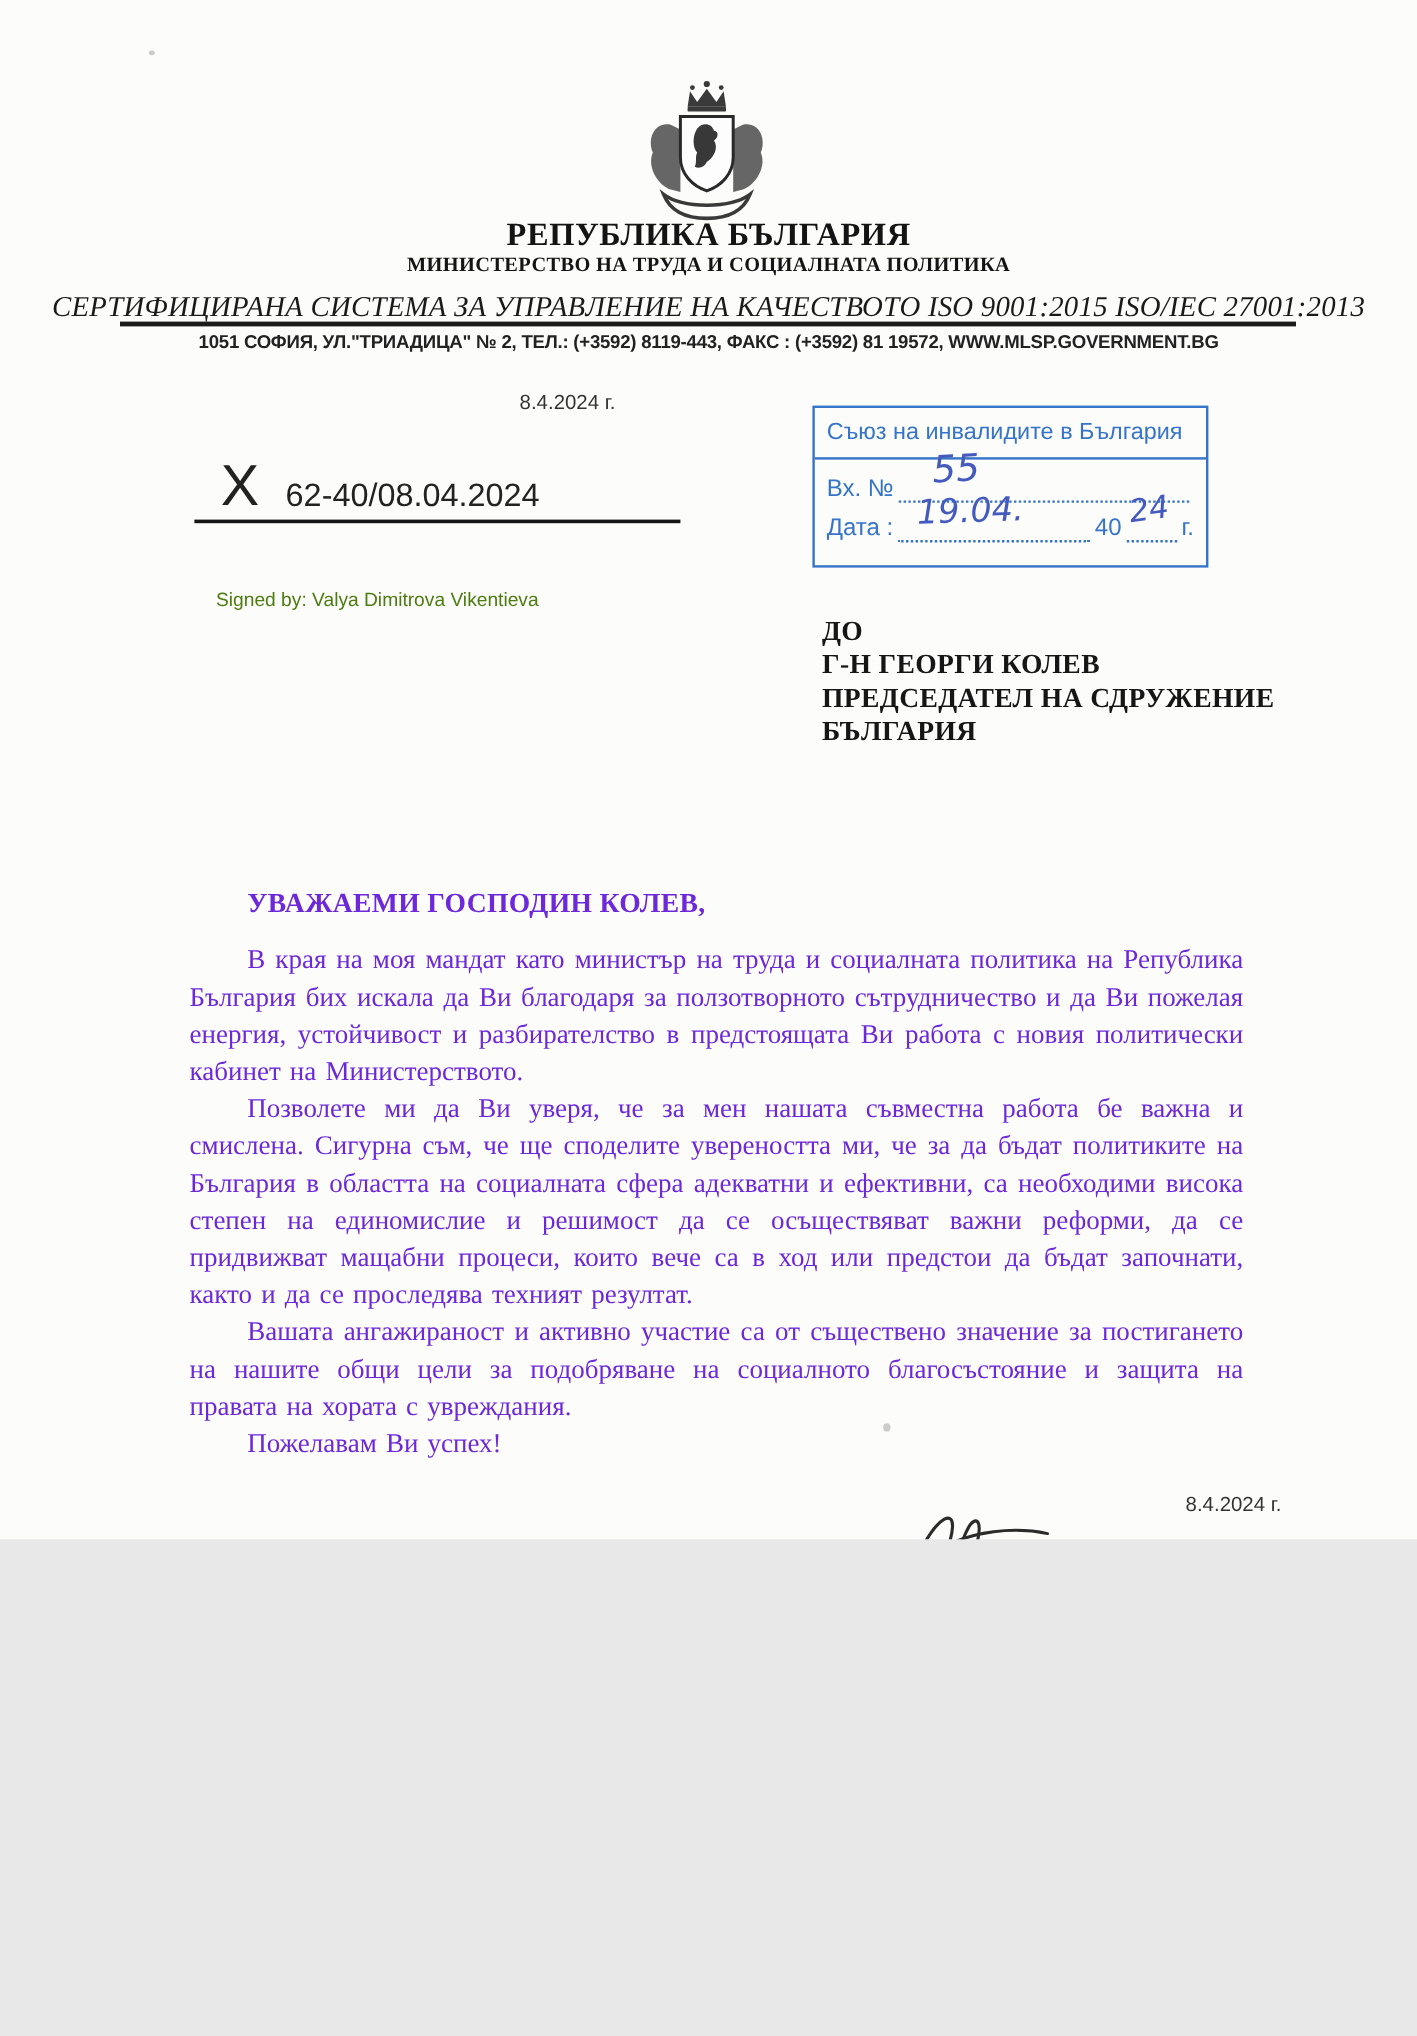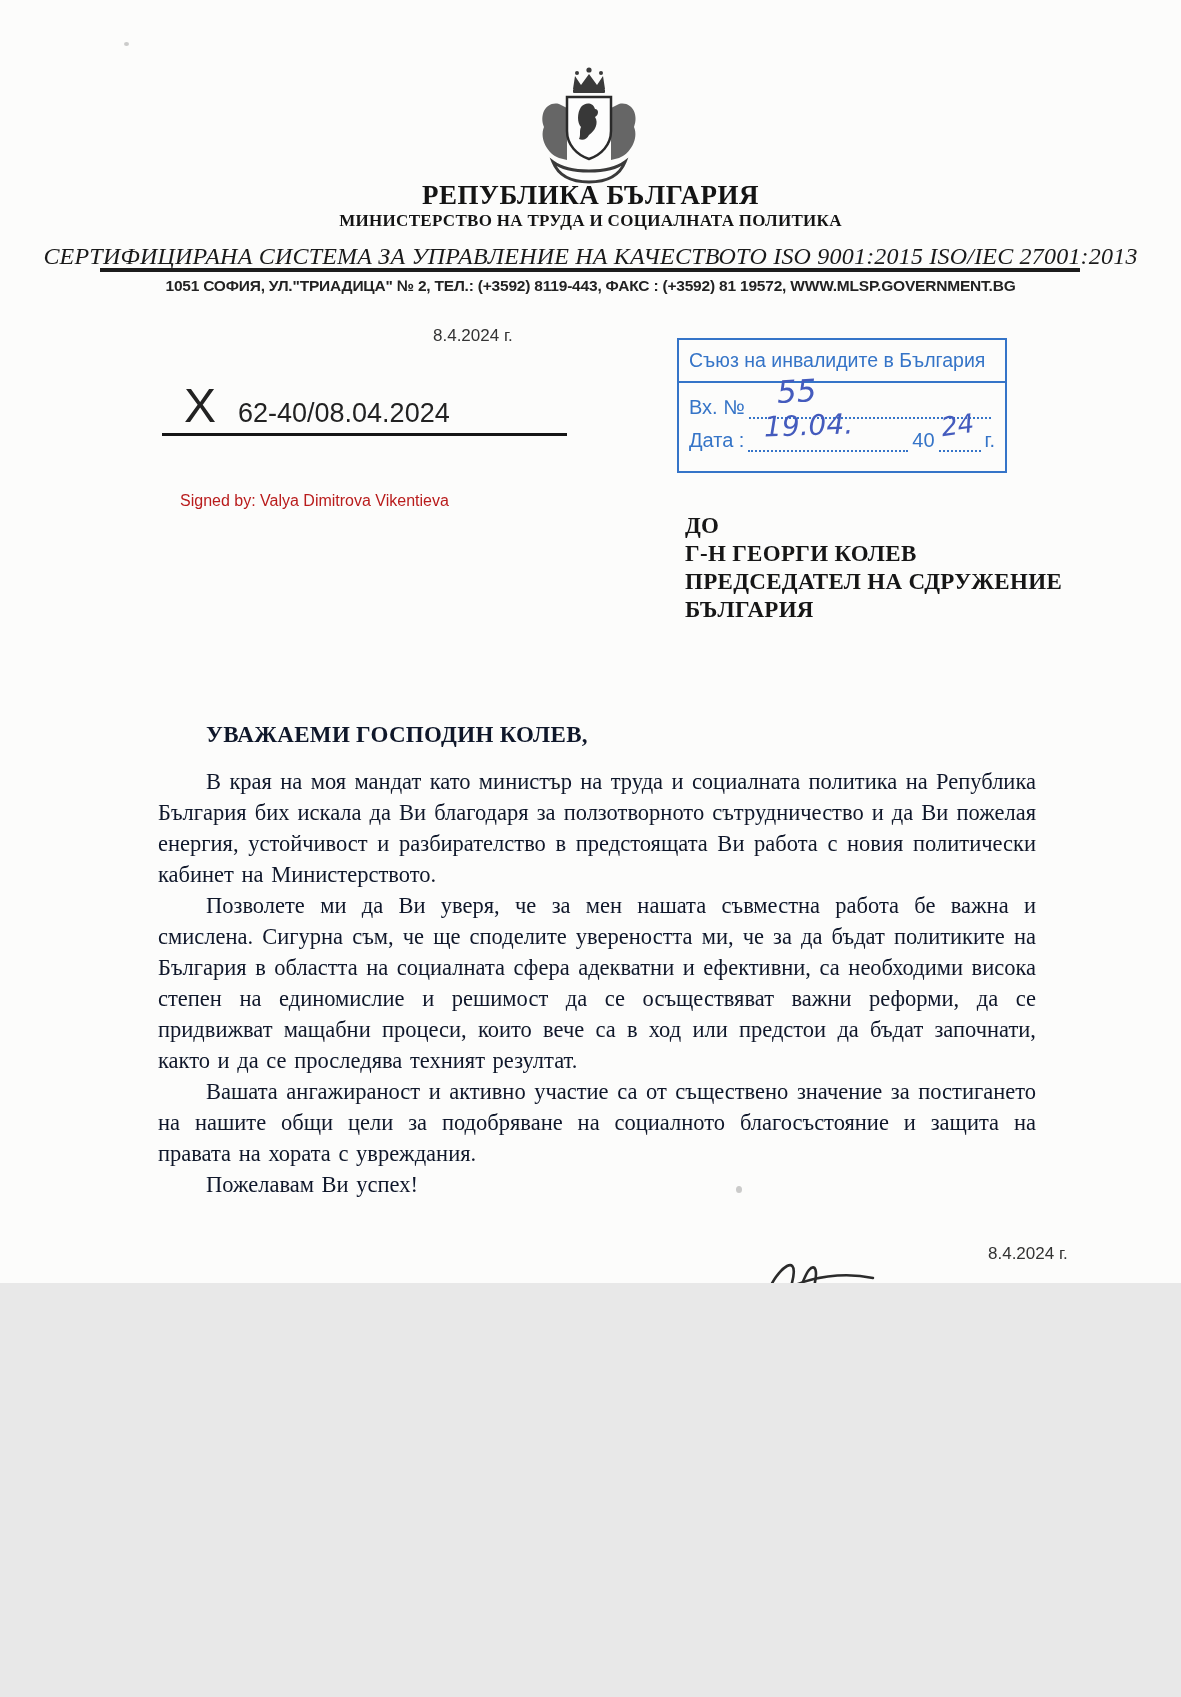--- a/index.html
+++ b/index.html
@@ -17,21 +17,21 @@
   .h-ministry{top:211px;font-size:17px;font-weight:bold;letter-spacing:.3px;color:#141414;}
   .h-cert{top:243px;font-size:24px;font-style:italic;letter-spacing:.2px;color:#1a1a1a;text-align:center;}
   .h-rule{top:268px;left:100px;width:980px;height:4px;background:#1c1c1c;}
   .h-addr{top:277px;font-size:15.5px;font-weight:bold;letter-spacing:-.2px;color:#222;font-family:"Liberation Sans",sans-serif;}
 
   
   .top-date{left:433px;top:326px;font-size:17px;color:#333;}
   .x-mark1{left:184px;top:382px;font-size:48px;font-weight:500;color:#222;line-height:1;}
   .ref-no{left:238px;top:398px;font-size:27px;color:#222;}
   .ref-line{left:162px;top:433px;width:405px;height:3px;background:#161616;}
-  .signedby1{left:180px;top:492px;font-size:16px;color:#b91c1c;}
+  .signedby1{left:180px;top:492px;font-size:16px;color:#4d7c0f;}
 
   
   .stamp-box{
     left:677px;top:338px;width:326px;height:131px;
     border:2.5px solid #2a6ec8;color:#2a6ec8;
     font-family:"Liberation Sans",sans-serif;
     mix-blend-mode:multiply;opacity:.95;
   }
   .stamp-title{height:41px;border-bottom:2.5px solid #2a6ec8;display:flex;align-items:center;
     padding-left:10px;font-size:19.5px;}
@@ -42,21 +42,21 @@
   .dotline.small{flex:0 0 42px;}
   .handw{font-family:"DejaVu Sans",sans-serif;font-style:italic;color:#3b53bd;position:absolute;white-space:nowrap;}
   .hw-no{left:28px;top:-22px;font-size:31px;transform:rotate(-3deg);}
   .hw-date{left:16px;top:-19px;font-size:28px;transform:rotate(-2deg);}
   .hw-year{left:2px;top:-18px;font-size:26px;transform:rotate(-8deg);}
 
   
   .recipient{left:685px;top:512px;font-size:23px;font-weight:bold;line-height:28px;color:#161616;letter-spacing:.3px;}
 
   
-  .body-block{left:158px;top:719px;width:878px;font-size:22.5px;line-height:31px;color:#0f172a;}
+  .body-block{left:158px;top:737px;width:878px;font-size:22.5px;line-height:31px;color:#6d28d9;}
   .salutation{font-weight:bold;margin:0 0 16px 48px;font-size:23px;letter-spacing:.3px;}
   .body-block p{margin:0;text-align:justify;text-indent:48px;word-spacing:2px;}
   .closing{margin:0;text-indent:48px;}
 
   
   .bot-date{left:988px;top:1244px;font-size:17px;color:#333;}
   .x-mark2{left:703px;top:1286px;font-size:48px;font-weight:500;color:#222;line-height:1;}
   .sig-black{left:745px;top:1252px;}
   .sig-line{left:653px;top:1348px;width:382px;height:3.5px;background:#161616;}
   .sig-name{left:700px;top:1358px;font-size:19px;color:#2b2b2b;letter-spacing:.4px;}

